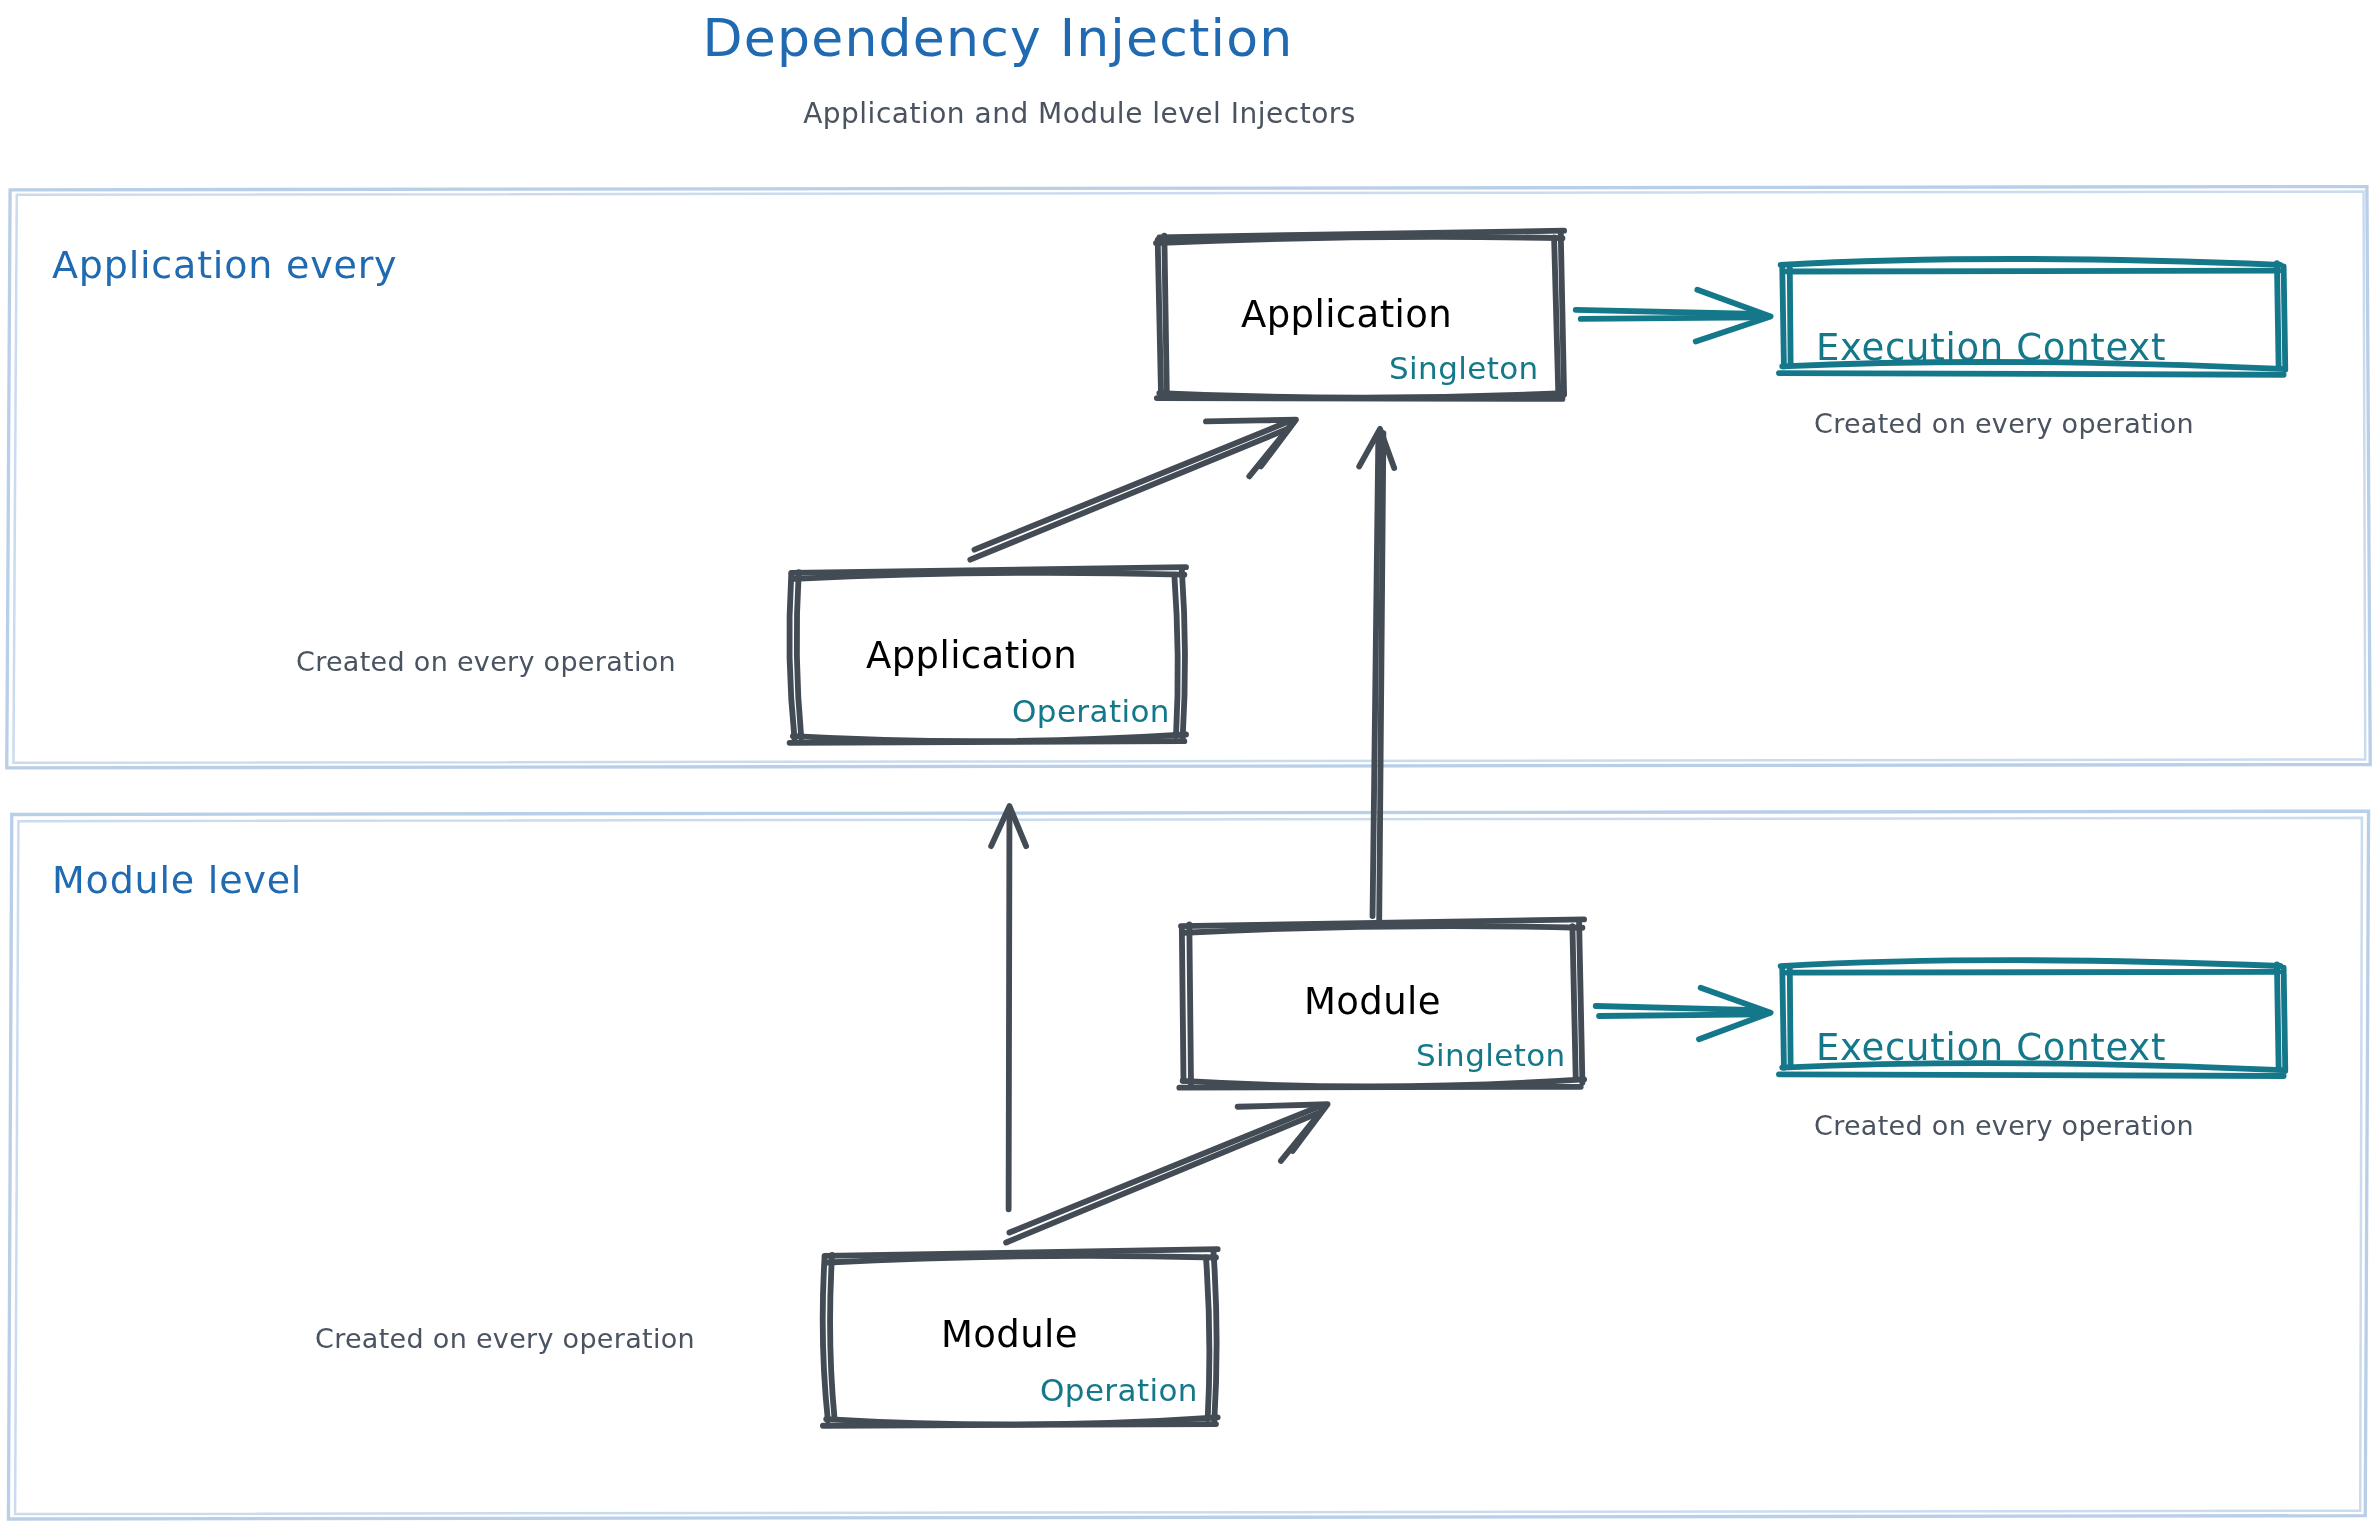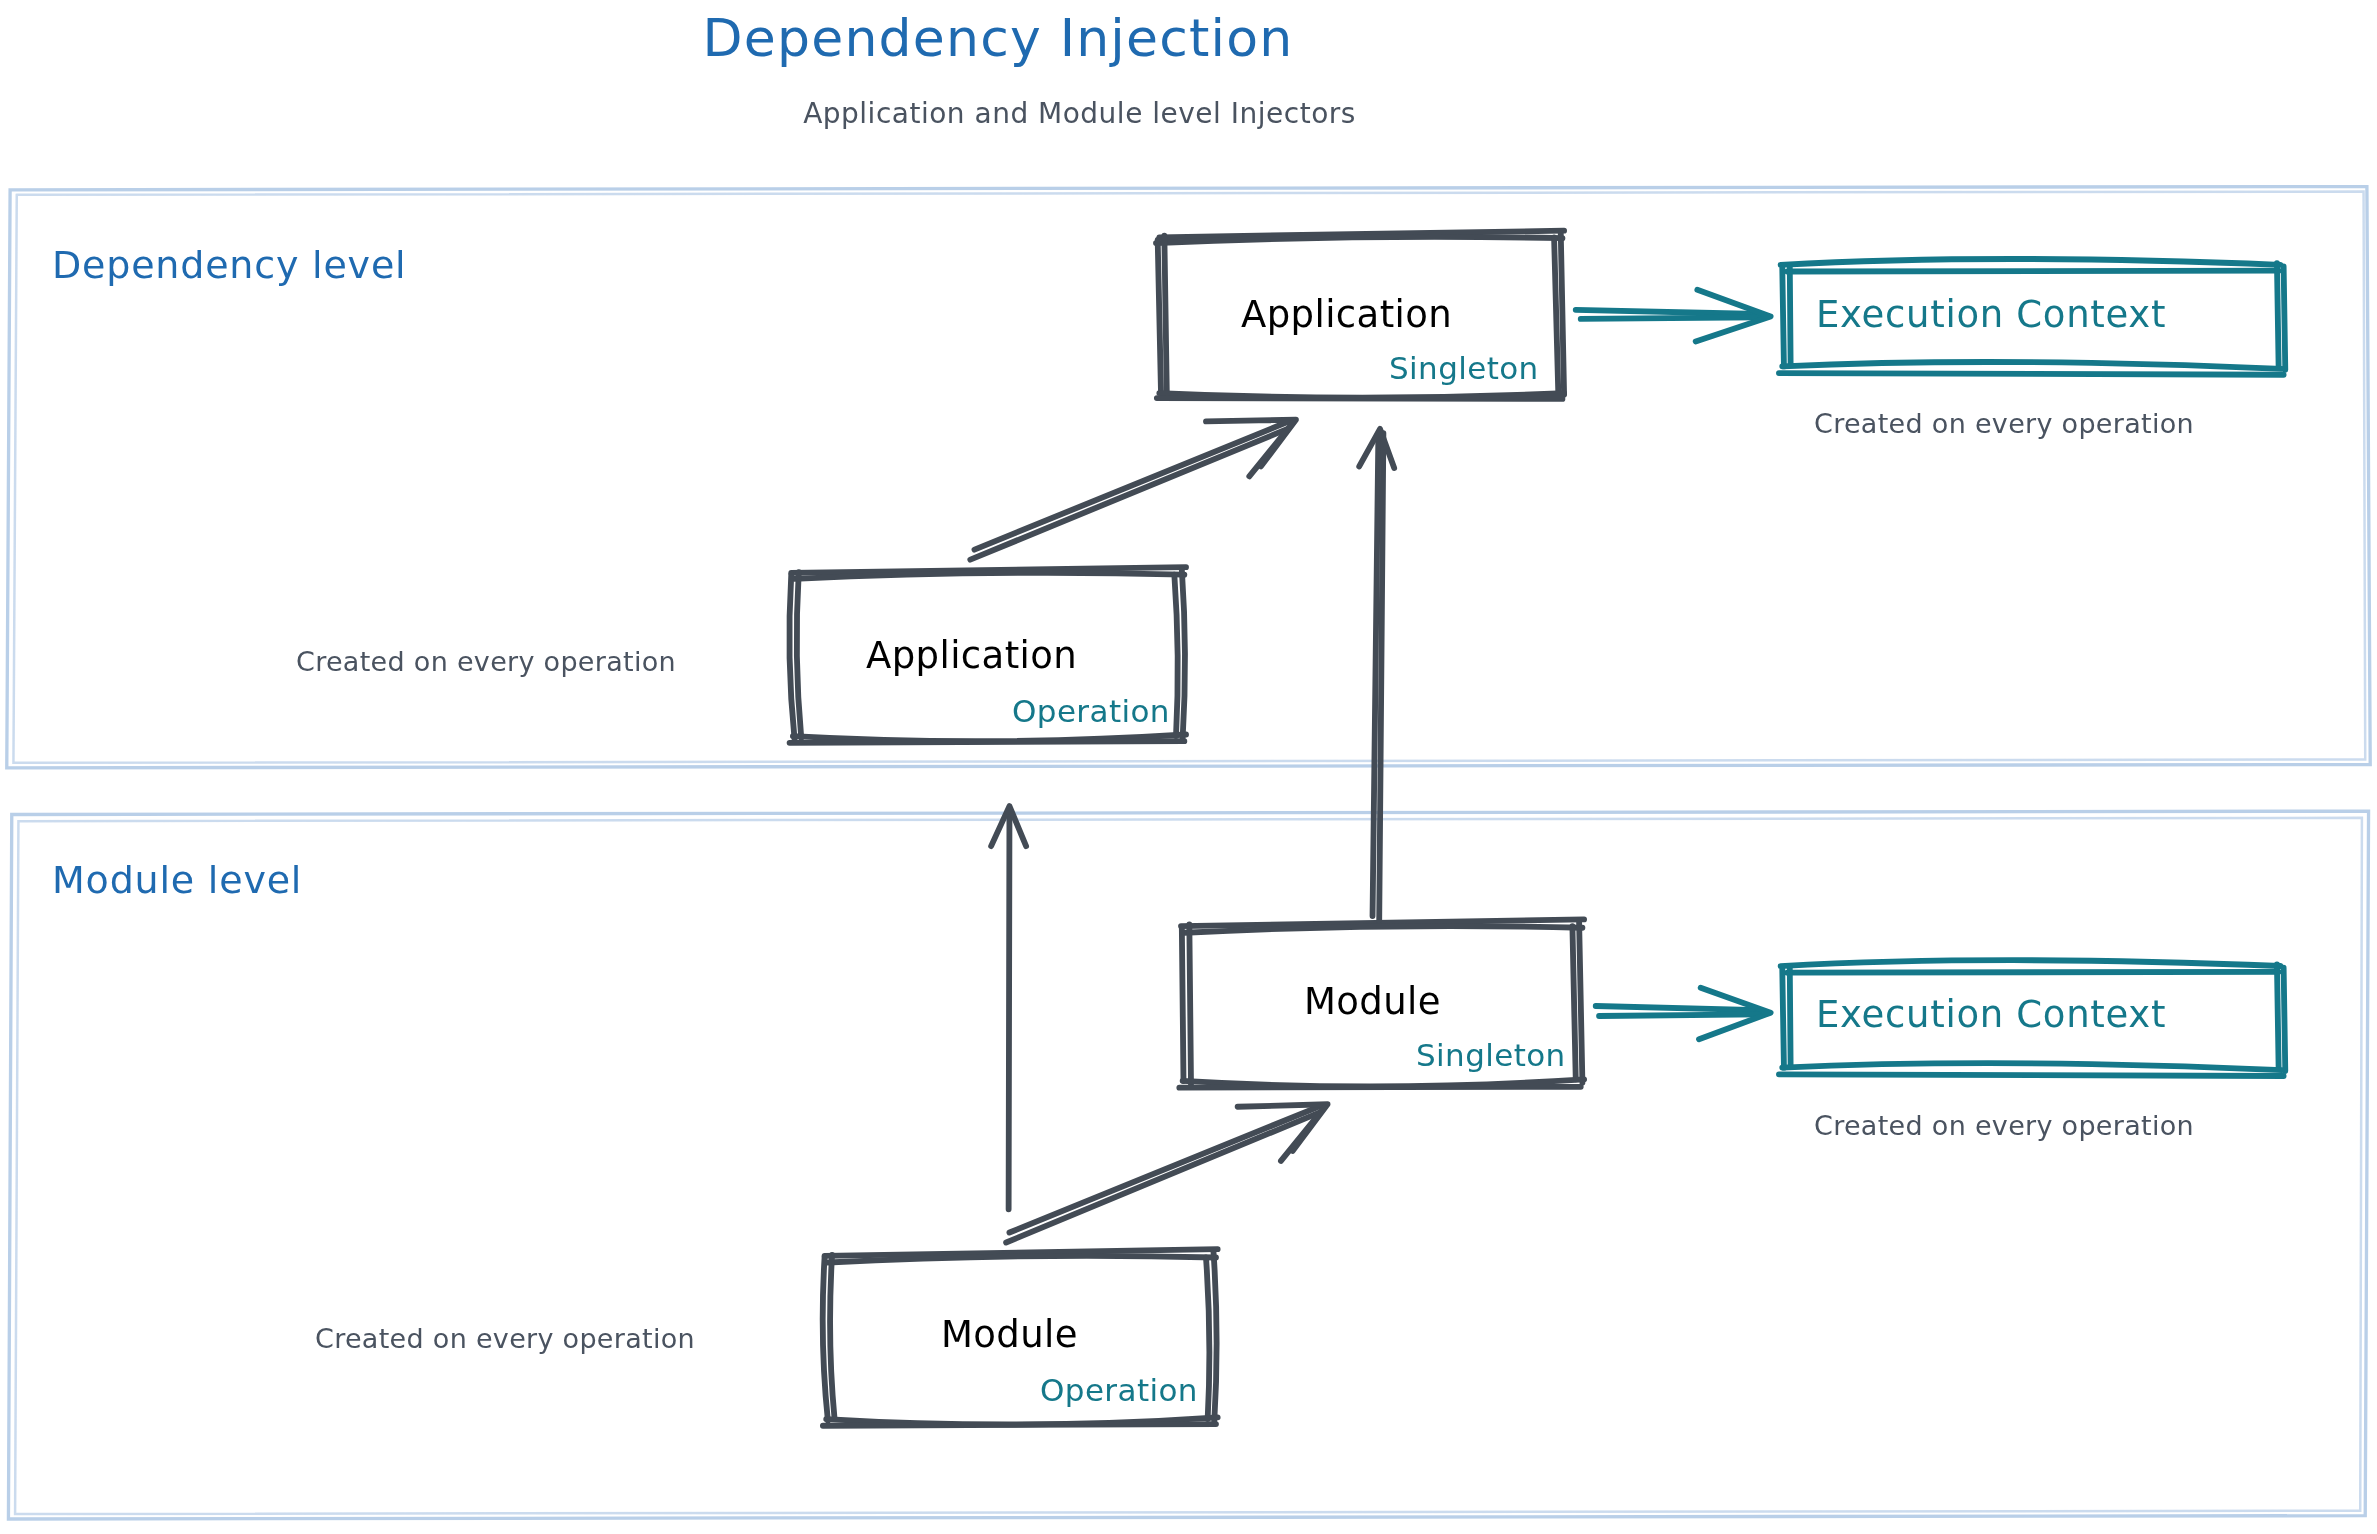--- a/index.html
+++ b/index.html
@@ -70,20 +70,21 @@
   }
   .node-scope {
     font-size: 31px;
     color: #15788a;
     letter-spacing: 0.4px;
   }
   .node-title-teal {
     font-size: 37px;
     color: #15788a;
     letter-spacing: 0.7px;
+    margin-top: 33px;
   }
 
   
   #t-app-singleton-title { left: 1241px; top: 296px; }
   #t-app-singleton-scope { left: 1389px; top: 353px; }
   
   #t-exec-top-title      { left: 1816px; top: 296px; }
   #t-exec-top-caption    { left: 1814px; top: 410px; }
   
   #t-app-op-title        { left: 866px; top: 637px; }
@@ -223,21 +224,21 @@
     <g fill="none" stroke="#434b55" stroke-width="7" stroke-linecap="round" stroke-linejoin="round">
       <path d="M1211 1452 L1212 975"></path>
       <path d="M1190 1016 L1212 968 L1232 1016"></path>
     </g>
 
   </svg>
 
   <div class="txt title-main">Dependency Injection</div>
   <div class="txt title-sub">Application and Module level Injectors</div>
 
-  <div class="txt level-label" id="label-application-level">Dependency level</div>
+  <div class="txt level-label" id="label-application-level">Application every</div>
   <div class="txt level-label" id="label-module-level">Module level</div>
 
   <div class="txt node-title" id="t-app-singleton-title">Application</div>
   <div class="txt node-scope" id="t-app-singleton-scope">Singleton</div>
 
   <div class="txt node-title-teal" id="t-exec-top-title">Execution Context</div>
   <div class="txt caption" id="t-exec-top-caption">Created on every operation</div>
 
   <div class="txt node-title" id="t-app-op-title">Application</div>
   <div class="txt node-scope" id="t-app-op-scope">Operation</div>

